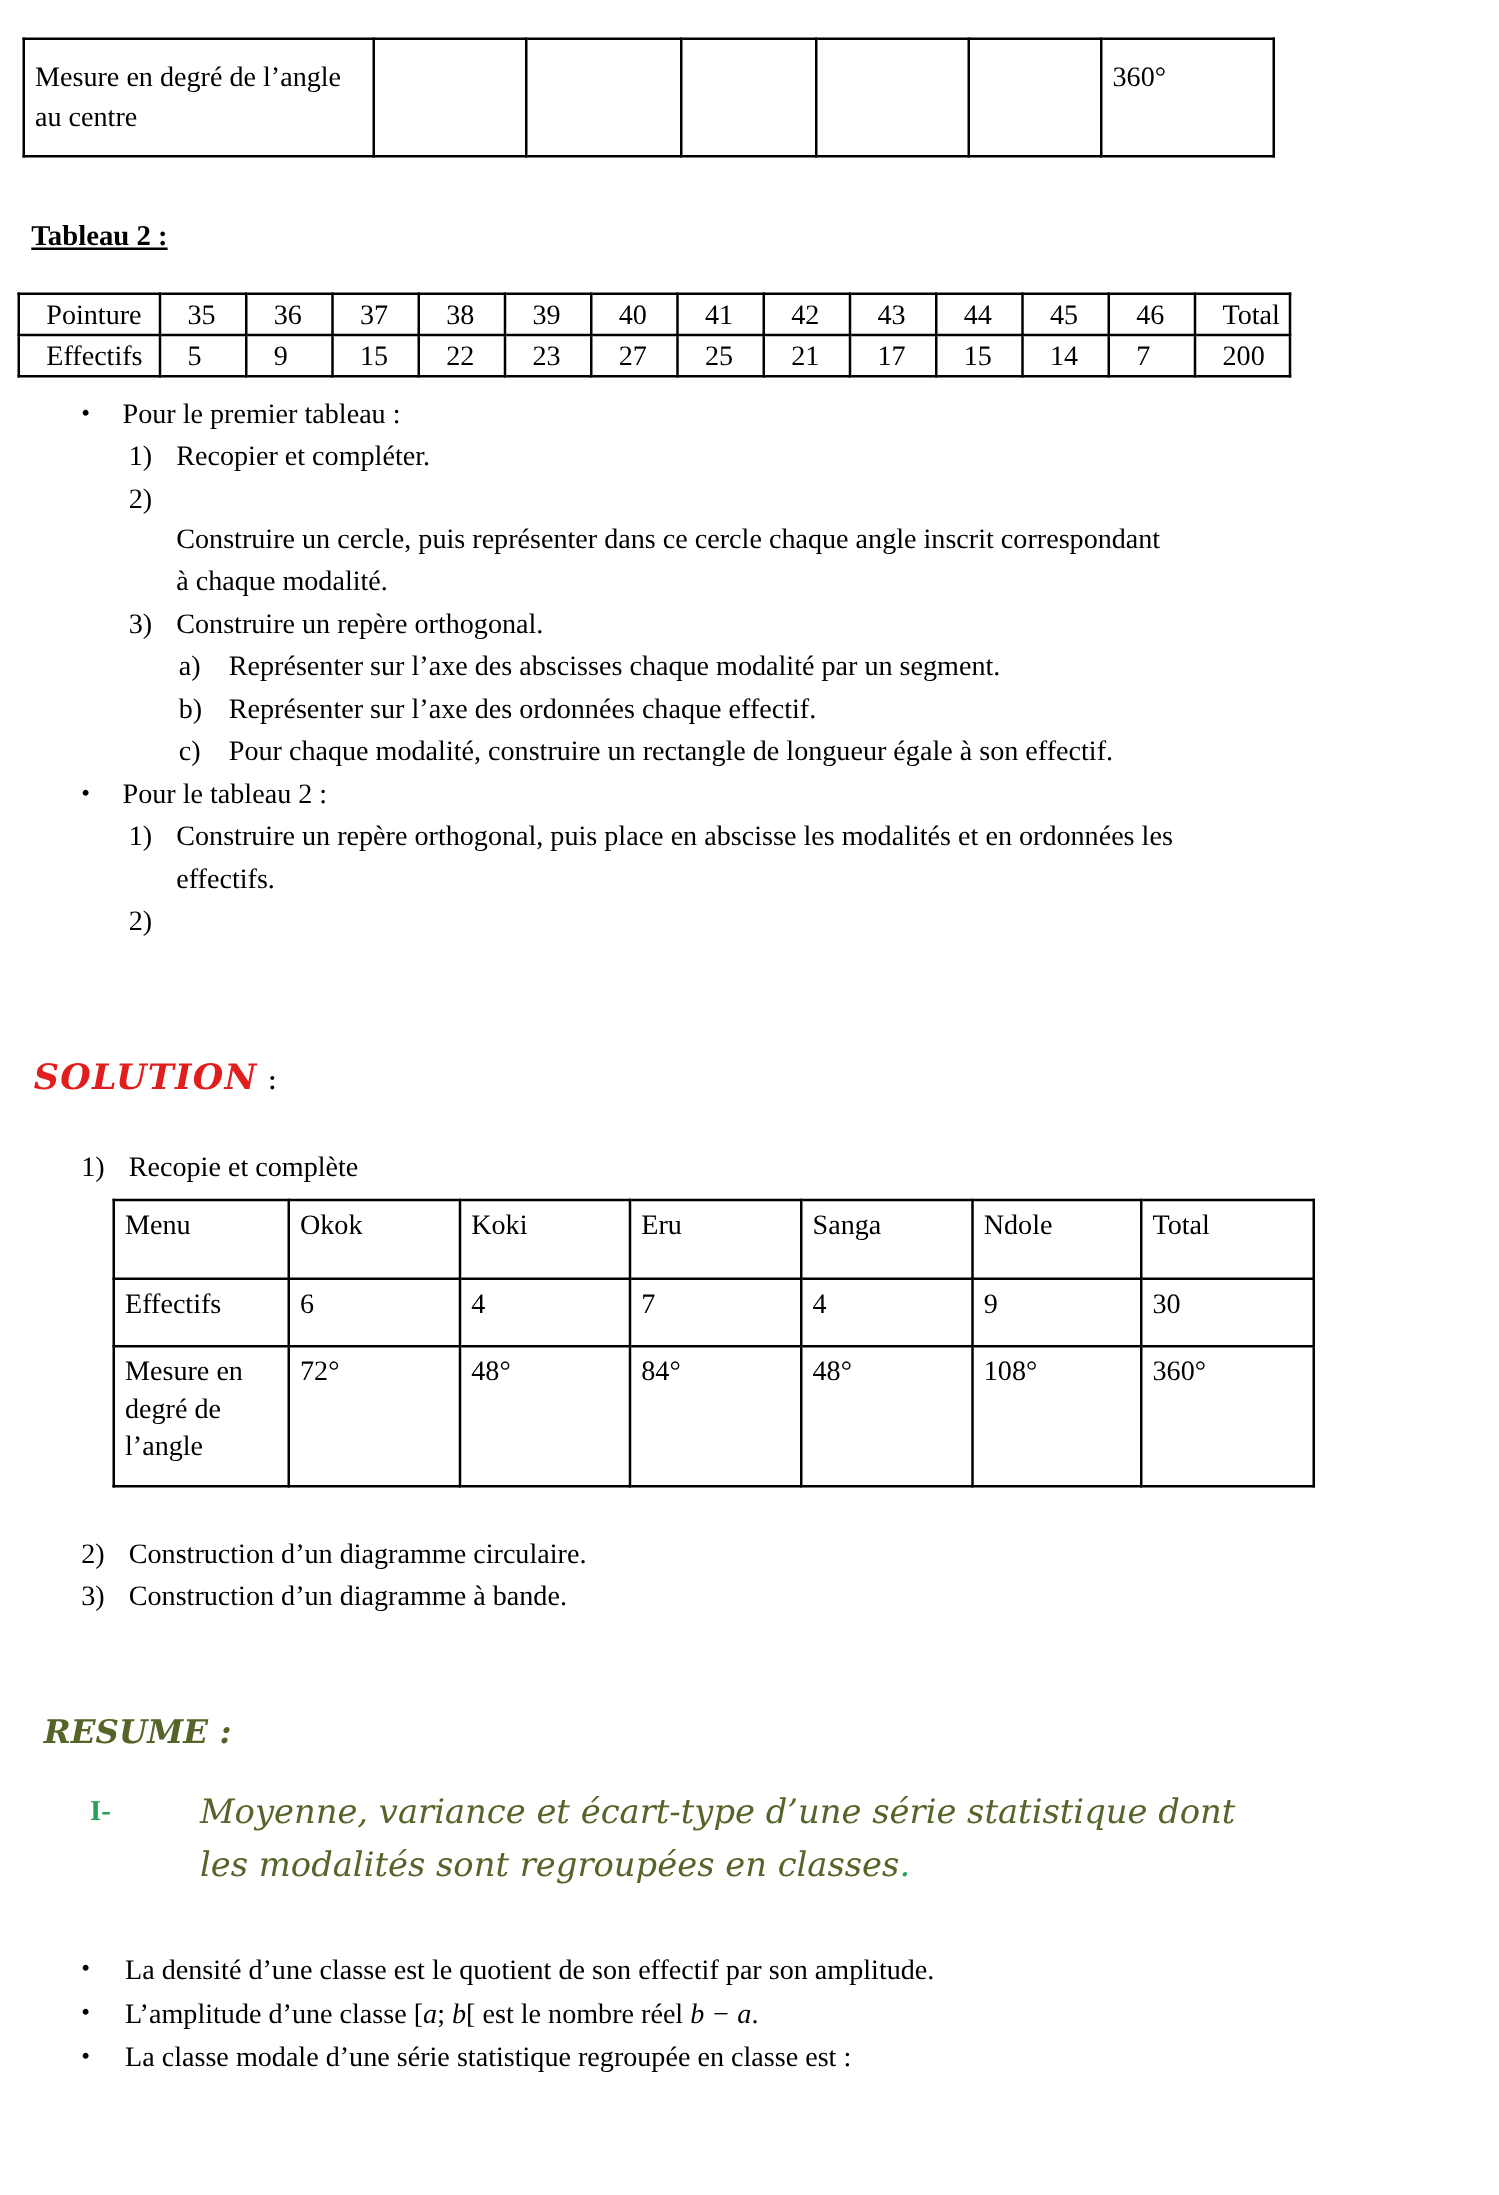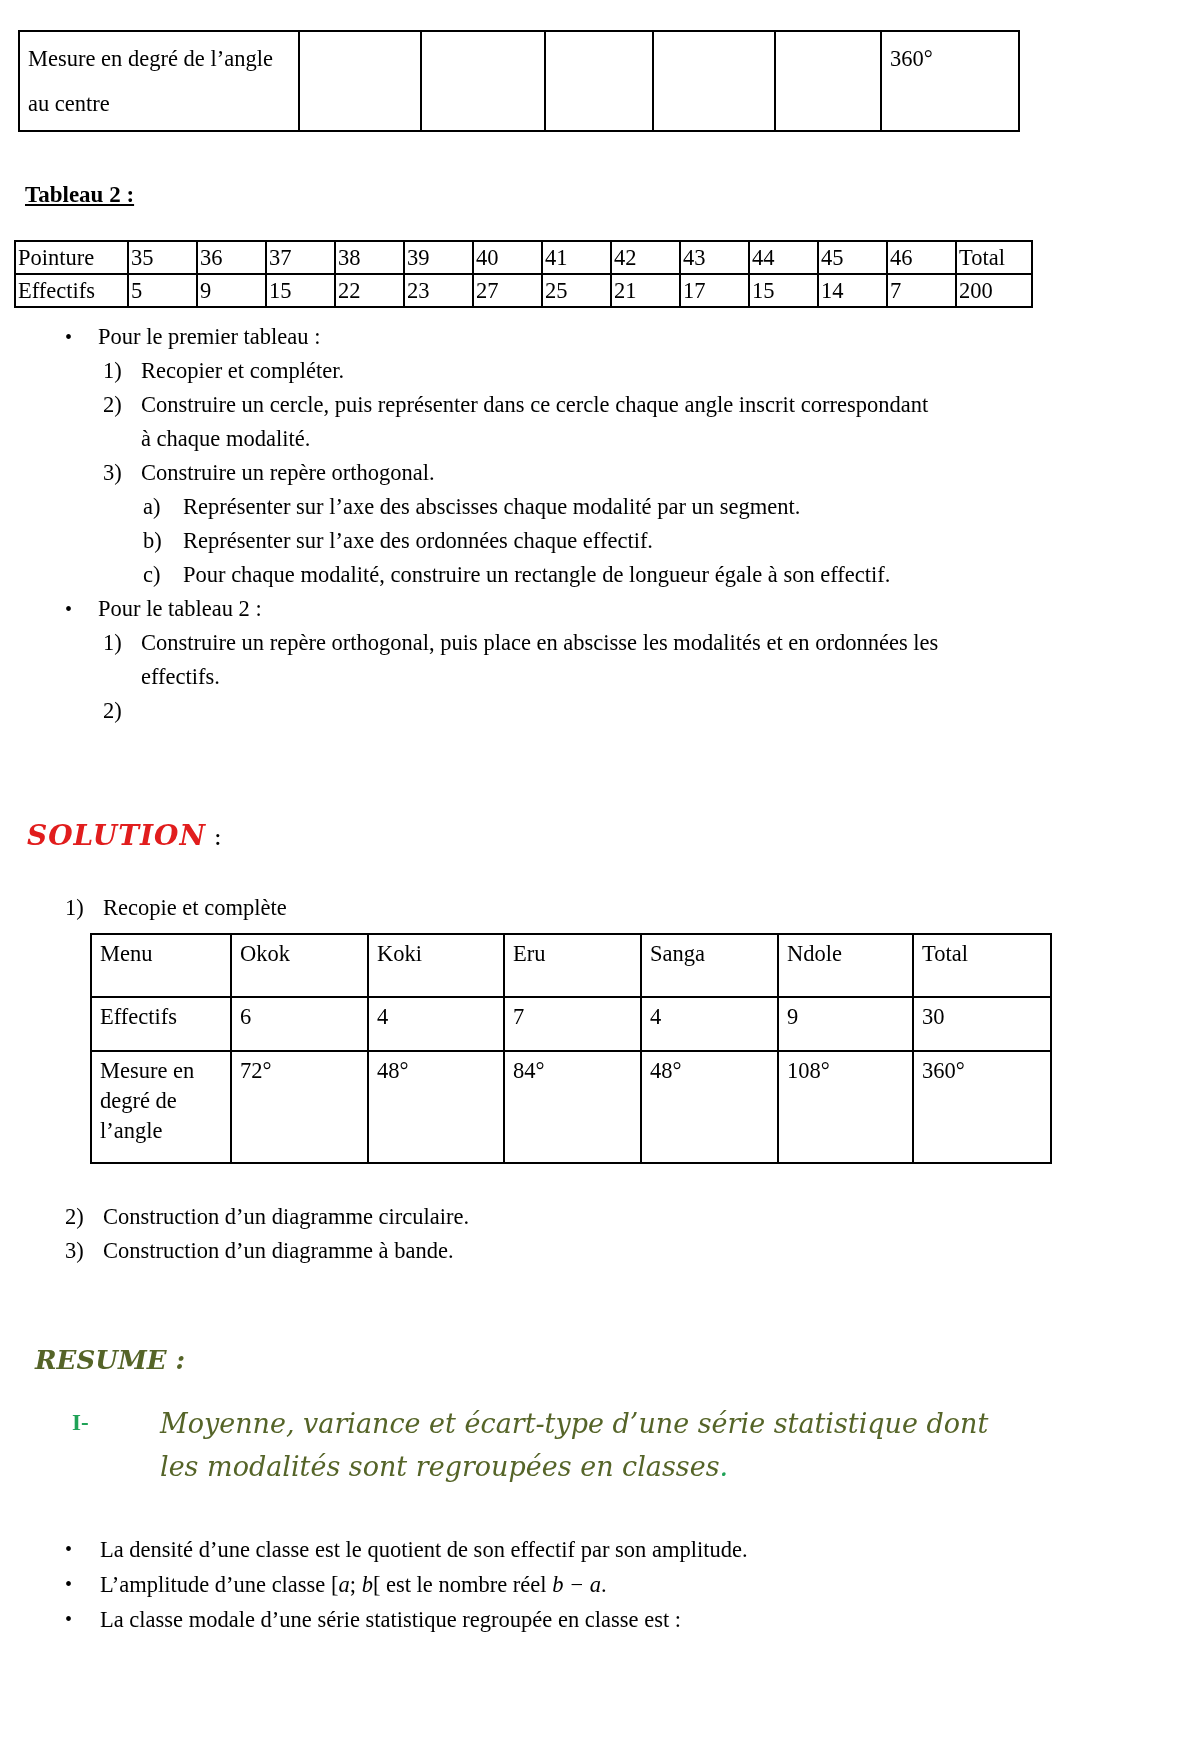--- a/index.html
+++ b/index.html
@@ -8,39 +8,39 @@
     background:#ffffff; color:#000;
     font-family:"Liberation Serif", serif;
     font-size:22.5px;
     overflow:hidden;
   }
   table { border-collapse:collapse; table-layout:fixed; }
   td { border:2px solid #000; overflow:hidden; }
 
   
   .top-table { margin:30px 0 0 18px; width:1000px; }
-  .top-table td { vertical-align:top; padding:4px 8px; height:60px; line-height:45px; }
+  .top-table td { vertical-align:top; padding:14px 8px; height:60px; line-height:32px; }
 
   
   .t2-title { margin:50px 0 0 25px; font-weight:bold; text-decoration:underline; font-size:23px; }
 
   
   .t2 { margin:32px 0 0 14px; width:1017px; }
-  .t2 td { padding:2px 2px; height:27px; vertical-align:middle; line-height:27px; }
+  .t2 td { padding:2px 21px; height:27px; vertical-align:middle; line-height:27px; }
 
   
   .instr { margin-top:12px; }
   .line { display:flex; line-height:34px; }
   .bullet-line { margin-left:65px; }
   .bullet-line .dot { flex:0 0 33px; font-size:20px; }
   .num-line { margin-left:103px; }
   .num-line .marker { flex:0 0 38px; }
   .sub-line { margin-left:143px; }
   .sub-line .marker { flex:0 0 40px; }
-  .w800 .txt { max-width:800px; }
+  .w800 .txt { max-width:800px;margin-top:32px; }
   .w880 .txt { max-width:880px; }
 
   
   .solution-h {
     margin:88px 0 0 27px; line-height:40px;
     font-family:"DejaVu Serif", serif;
     font-style:italic; font-weight:bold;
     font-size:28px; color:#e11d1d; letter-spacing:1px;
   }
   .solution-h .colon { color:#000; font-style:normal; letter-spacing:0; font-weight:normal; font-size:24px; }

